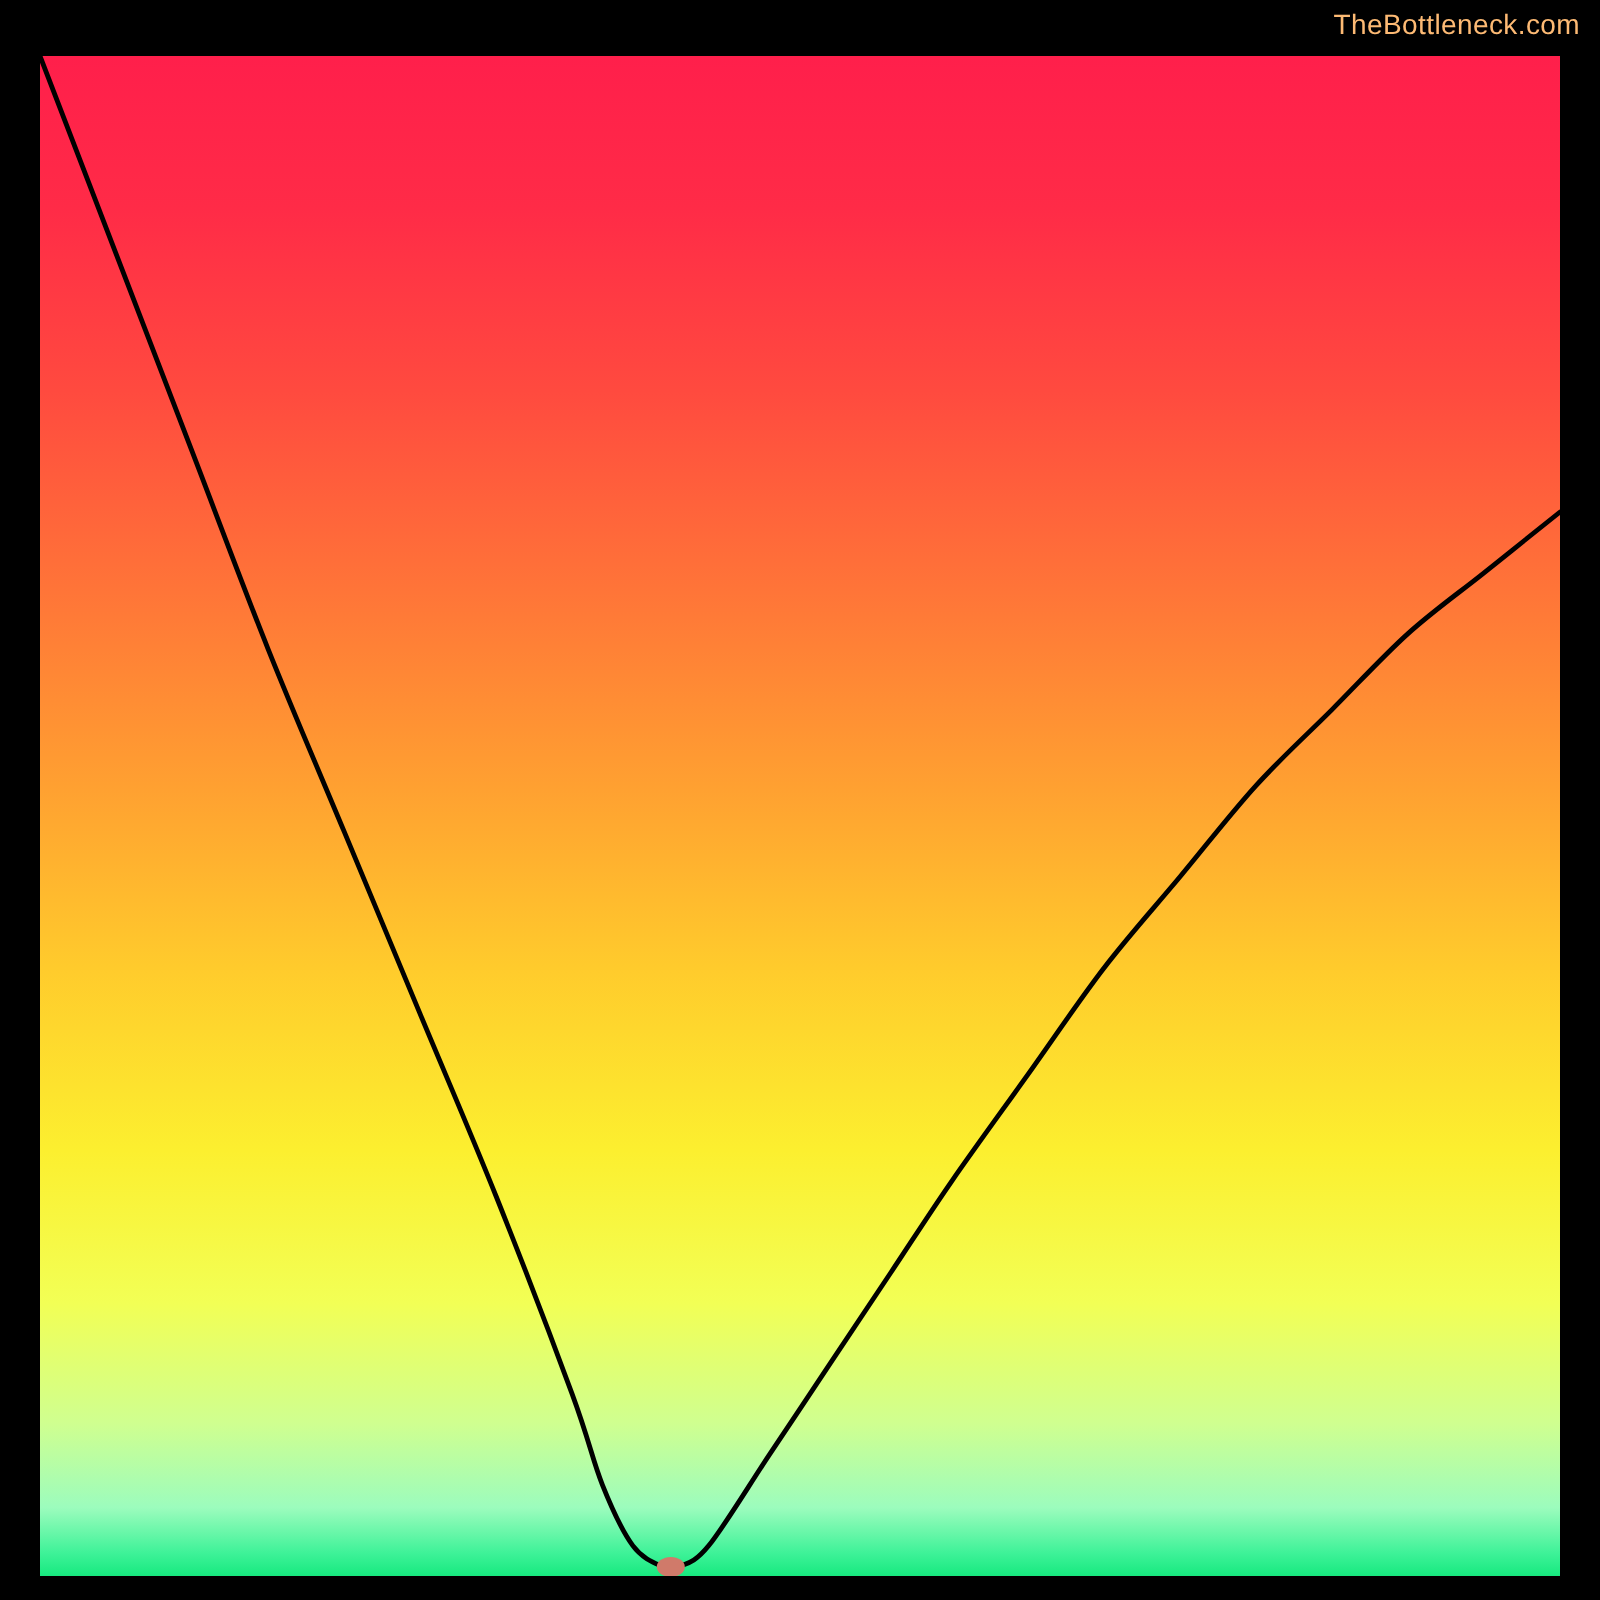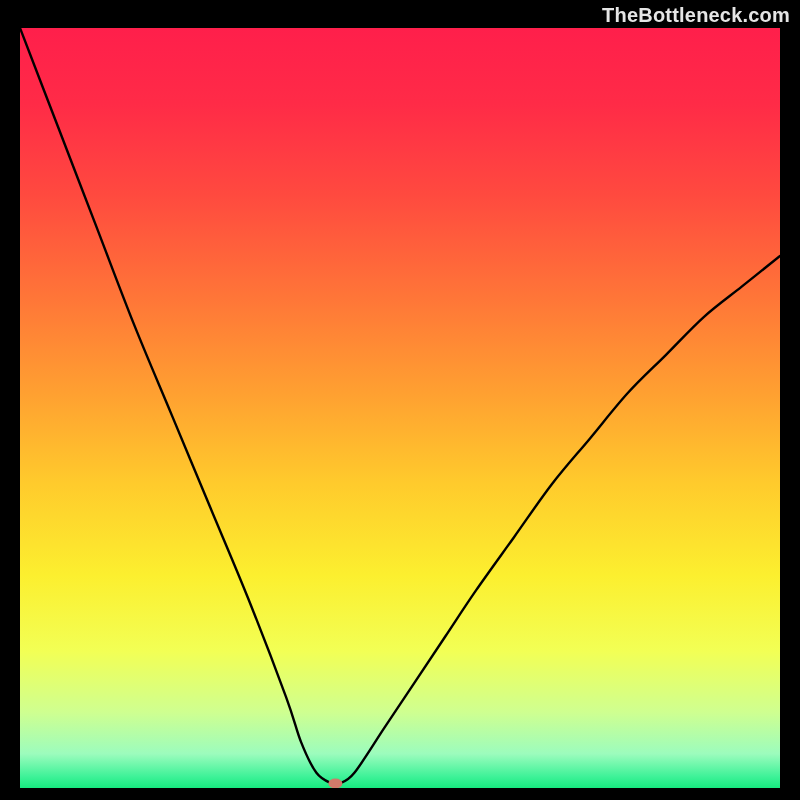--- a/index.html
+++ b/index.html
@@ -8,23 +8,23 @@
     width: 800px;
     height: 800px;
     background: #000;
     font-family: Arial, Helvetica, sans-serif;
     position: relative;
   }
   .watermark {
     position: absolute;
     top: 4px;
     right: 10px;
-    color: #e5e5e5;
-    font-size: 20px;
-    font-weight: 700;
+    color: #fdba74;
+    font-size: 14px;
+    font-weight: 400;
     letter-spacing: 0.2px;
     z-index: 10;
   }
   .frame {
     position: absolute;
     left: 20px;
     top: 28px;
     width: 760px;
     height: 760px;
     background: #000;

